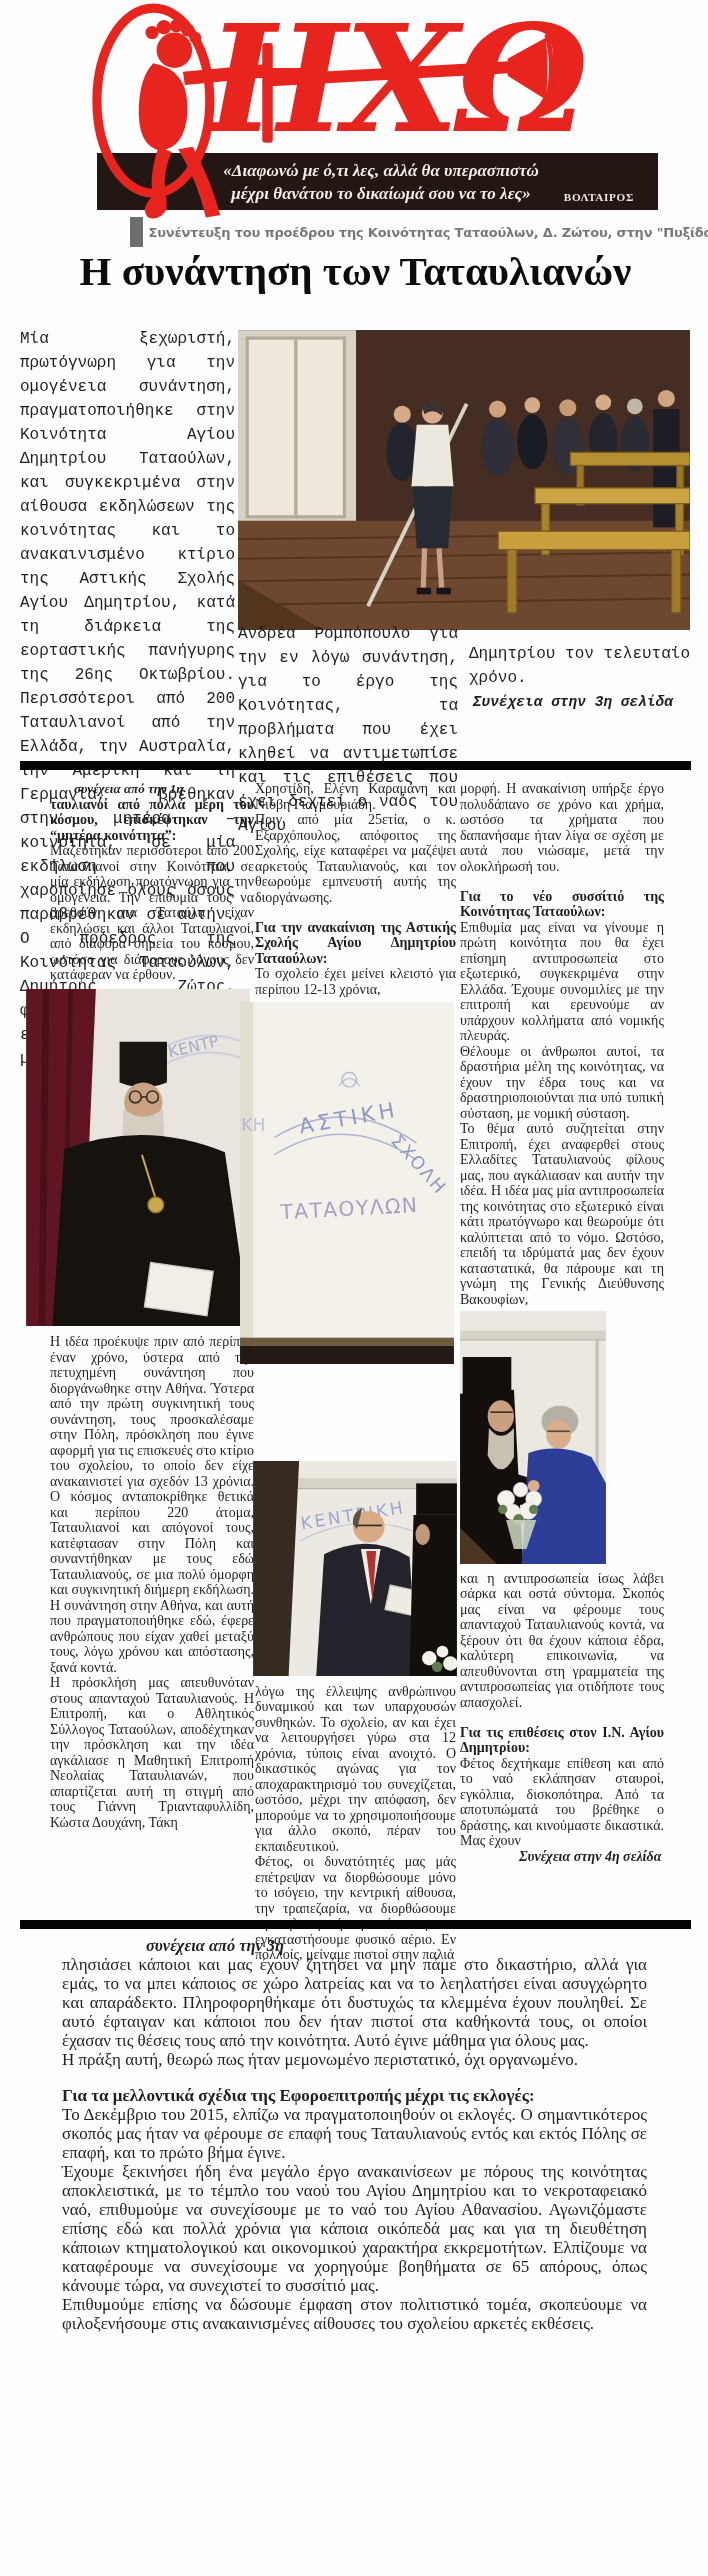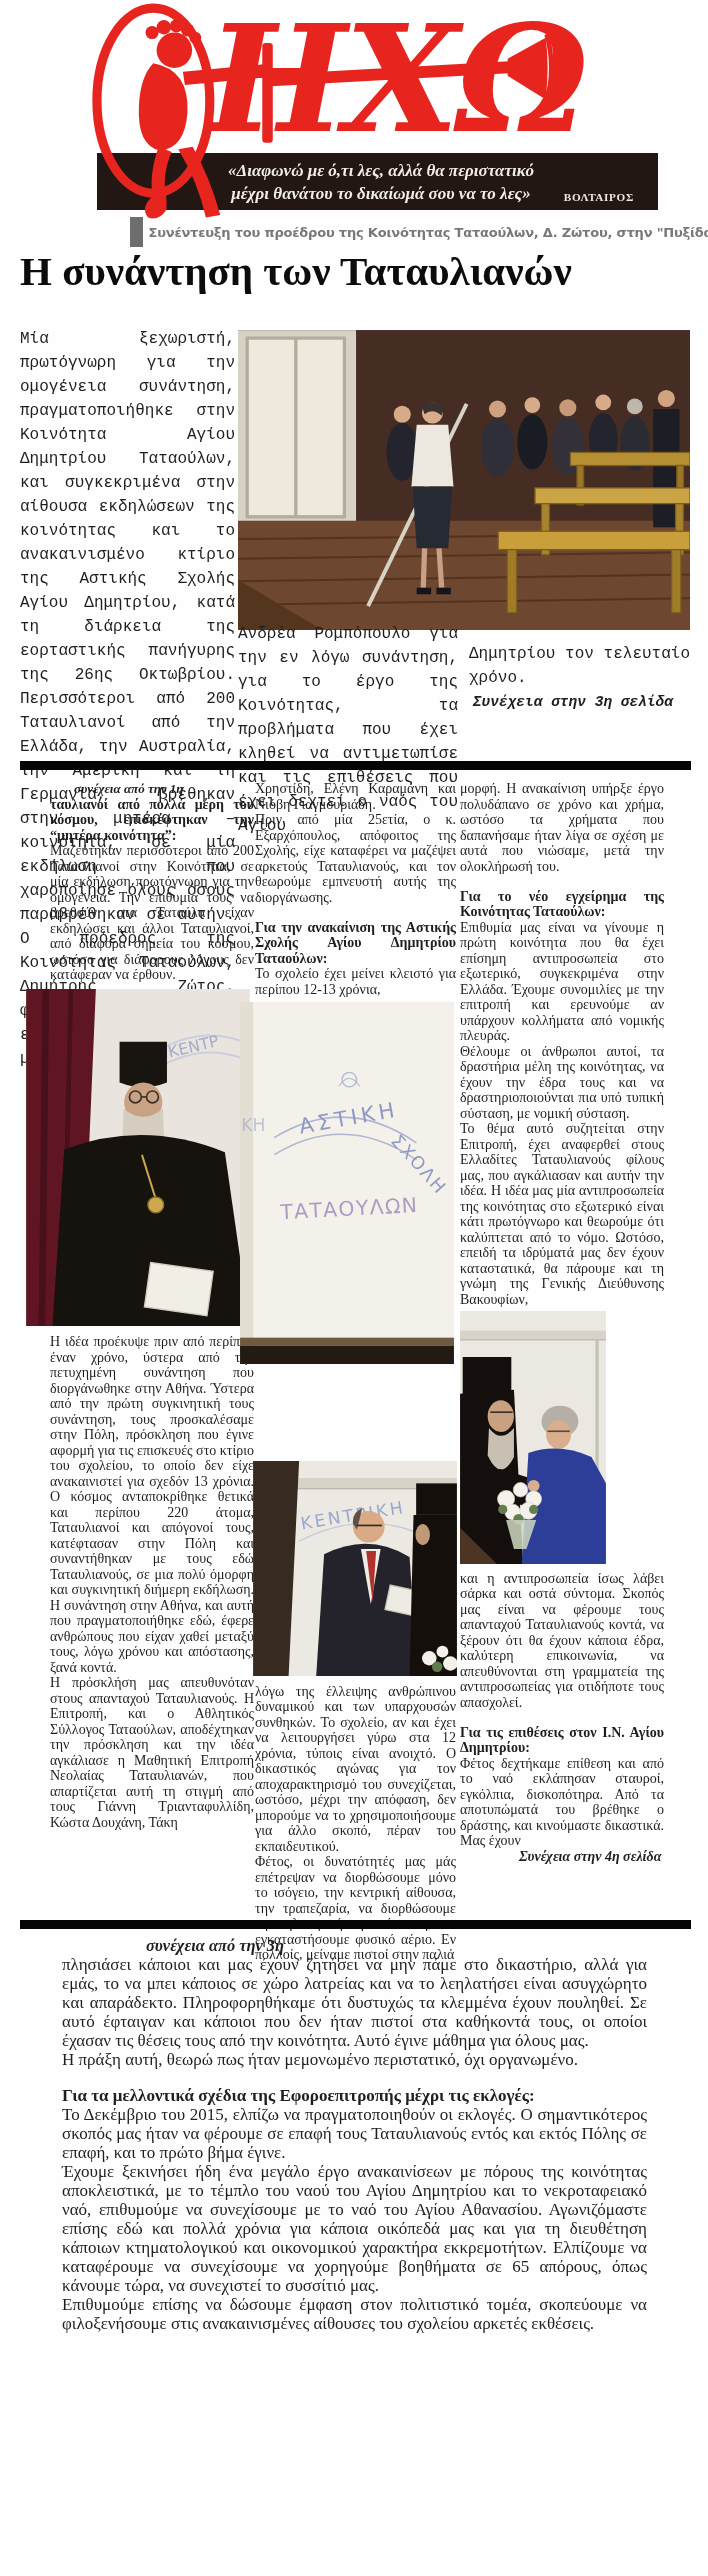--- a/index.html
+++ b/index.html
@@ -13,21 +13,21 @@
   .qlines{position:absolute;left:122px;right:115px;top:6px;text-align:center;color:#f3efe8;
           font-style:italic;font-weight:bold;font-size:17px;line-height:23px;}
   .qauthor{position:absolute;right:24px;bottom:6.6px;color:#efeae1;font-weight:bold;
            font-size:11.2px;letter-spacing:0.7px;}
   
   .kicker{position:absolute;left:130px;top:217px;height:30px;display:flex;align-items:center;}
   .kblock{width:12.5px;height:30px;background:#6e6e6e;flex:none;}
   .ktext{margin-left:6px;font-family:"DejaVu Sans","Liberation Sans",sans-serif;font-weight:bold;
          font-size:13px;color:#787878;letter-spacing:-0.2px;white-space:nowrap;}
   
-  h1.headline{position:absolute;left:20px;top:247px;width:671px;margin:0;
+  h1.headline{position:absolute;left:20px;top:247px;width:671px;margin:0;text-align:center;
       font-size:41px;font-weight:bold;color:#0c0c0c;font-family:"Liberation Serif",serif;}
   
   .col{position:absolute;}
   .just{text-align:justify;}
   p{margin:0;}
   .a1{font-size:16px;line-height:24px;font-family:Liberation Mono, monospace;}
   .a2{font-size:14px;line-height:15.5px;}
   .a3{font-size:17px;line-height:19px;}
   .subhead{font-weight:bold;}
   .mt{margin-top:14.5px;}
@@ -41,21 +41,21 @@
 </style>
 </head>
 <body>
 
 <div id="page">
 
   <div class="hxo" style="color:#e8241f;">ΗΧΩ</div>
 
   <div class="qbar">
     <div class="qlines">
-      <div>«Διαφωνώ με ό,τι λες, αλλά θα περιστατικό</div>
+      <div>«Διαφωνώ με ό,τι λες, αλλά θα υπερασπιστώ</div>
       <div>μέχρι θανάτου το δικαίωμά σου να το λες»</div>
     </div>
     <div class="qauthor">ΒΟΛΤΑΙΡΟΣ</div>
   </div>
 
   <svg class="abs" style="left:74px;top:1.3px;z-index:3;" width="513" height="227" viewBox="0 0 780 346">
     <g fill="#e8241f" stroke="none">
       <ellipse cx="120" cy="152" rx="86" ry="141" fill="none" stroke="#e8241f" stroke-width="14"></ellipse>
 
       <circle cx="118" cy="48" r="10"></circle>
@@ -242,21 +242,21 @@
           <circle cx="280" cy="313" r="8" fill="#5e7d4b"></circle>
       </svg>
     </div>
 
     <p class="just">λόγω της έλλειψης ανθρώπινου δυναμικού και των υπαρχουσών συνθηκών. Το σχολείο, αν και έχει να λειτουργήσει γύρω στα 12 χρόνια, τύποις είναι ανοιχτό. Ο δικαστικός αγώνας για τον αποχαρακτηρισμό του συνεχίζεται, ωστόσο, μέχρι την απόφαση, δεν μπορούμε να το χρησιμοποιήσουμε για άλλο σκοπό, πέραν του εκπαιδευτικού.</p>
     <p class="just">Φέτος, οι δυνατότητές μας μάς επέτρεψαν να διορθώσουμε μόνο το ισόγειο, την κεντρική αίθουσα, την τραπεζαρία, να διορθώσουμε την ηλεκτρική εγκατάσταση, να εγκαταστήσουμε φυσικό αέριο. Εν πολλοίς, μείναμε πιστοί στην παλιά</p>
   </div>
 
   <div class="col a2" style="left:460px;top:781px;width:204px;">
     <p class="just">μορφή. Η ανακαίνιση υπήρξε έργο πολυδάπανο σε χρόνο και χρήμα, ωστόσο τα χρήματα που δαπανήσαμε ήταν λίγα σε σχέση με αυτά που νιώσαμε, μετά την ολοκλήρωσή του.</p>
-    <p class="subhead just mt">Για το νέο εγχείρημα της Κοινότητας Ταταούλων:</p>
+    <p class="subhead just mt">Για το νέο συσσίτιό της Κοινότητας Ταταούλων:</p>
     <p class="just">Επιθυμία μας είναι να γίνουμε η πρώτη κοινότητα που θα έχει επίσημη αντιπροσωπεία στο εξωτερικό, συγκεκριμένα στην Ελλάδα. Έχουμε συνομιλίες με την επιτροπή και ερευνούμε αν υπάρχουν κολλήματα από νομικής πλευράς.</p>
     <p class="just">Θέλουμε οι άνθρωποι αυτοί, τα δραστήρια μέλη της κοινότητας, να έχουν την έδρα τους και να δραστηριοποιούνται πια υπό τυπική σύσταση, με νομική σύσταση.</p>
     <p class="just">Το θέμα αυτό συζητείται στην Επιτροπή, έχει αναφερθεί στους Ελλαδίτες Ταταυλιανούς φίλους μας, που αγκάλιασαν και αυτήν την ιδέα. Η ιδέα μας μία αντιπροσωπεία της κοινότητας στο εξωτερικό είναι κάτι πρωτόγνωρο και θεωρούμε ότι καλύπτεται από το νόμο. Ωστόσο, επειδή τα ιδρύματά μας δεν έχουν καταστατικά, θα πάρουμε και τη γνώμη της Γενικής Διεύθυνσης Βακουφίων,</p>
 
     <div class="photo inflow" style="width:146px;height:253px;margin:4px 0 6.6px 0;">
       <svg width="146" height="253" viewBox="0 0 222 385">
         <rect width="222" height="385" fill="#ebe8e1"></rect>
         <rect y="30" width="222" height="14" fill="#d8d3c9"></rect>
         <line x1="0" y1="44" x2="222" y2="44" stroke="#bdb7ab" stroke-width="2"></line>
         <rect x="206" y="44" width="5" height="341" fill="#c7c2b7"></rect>

